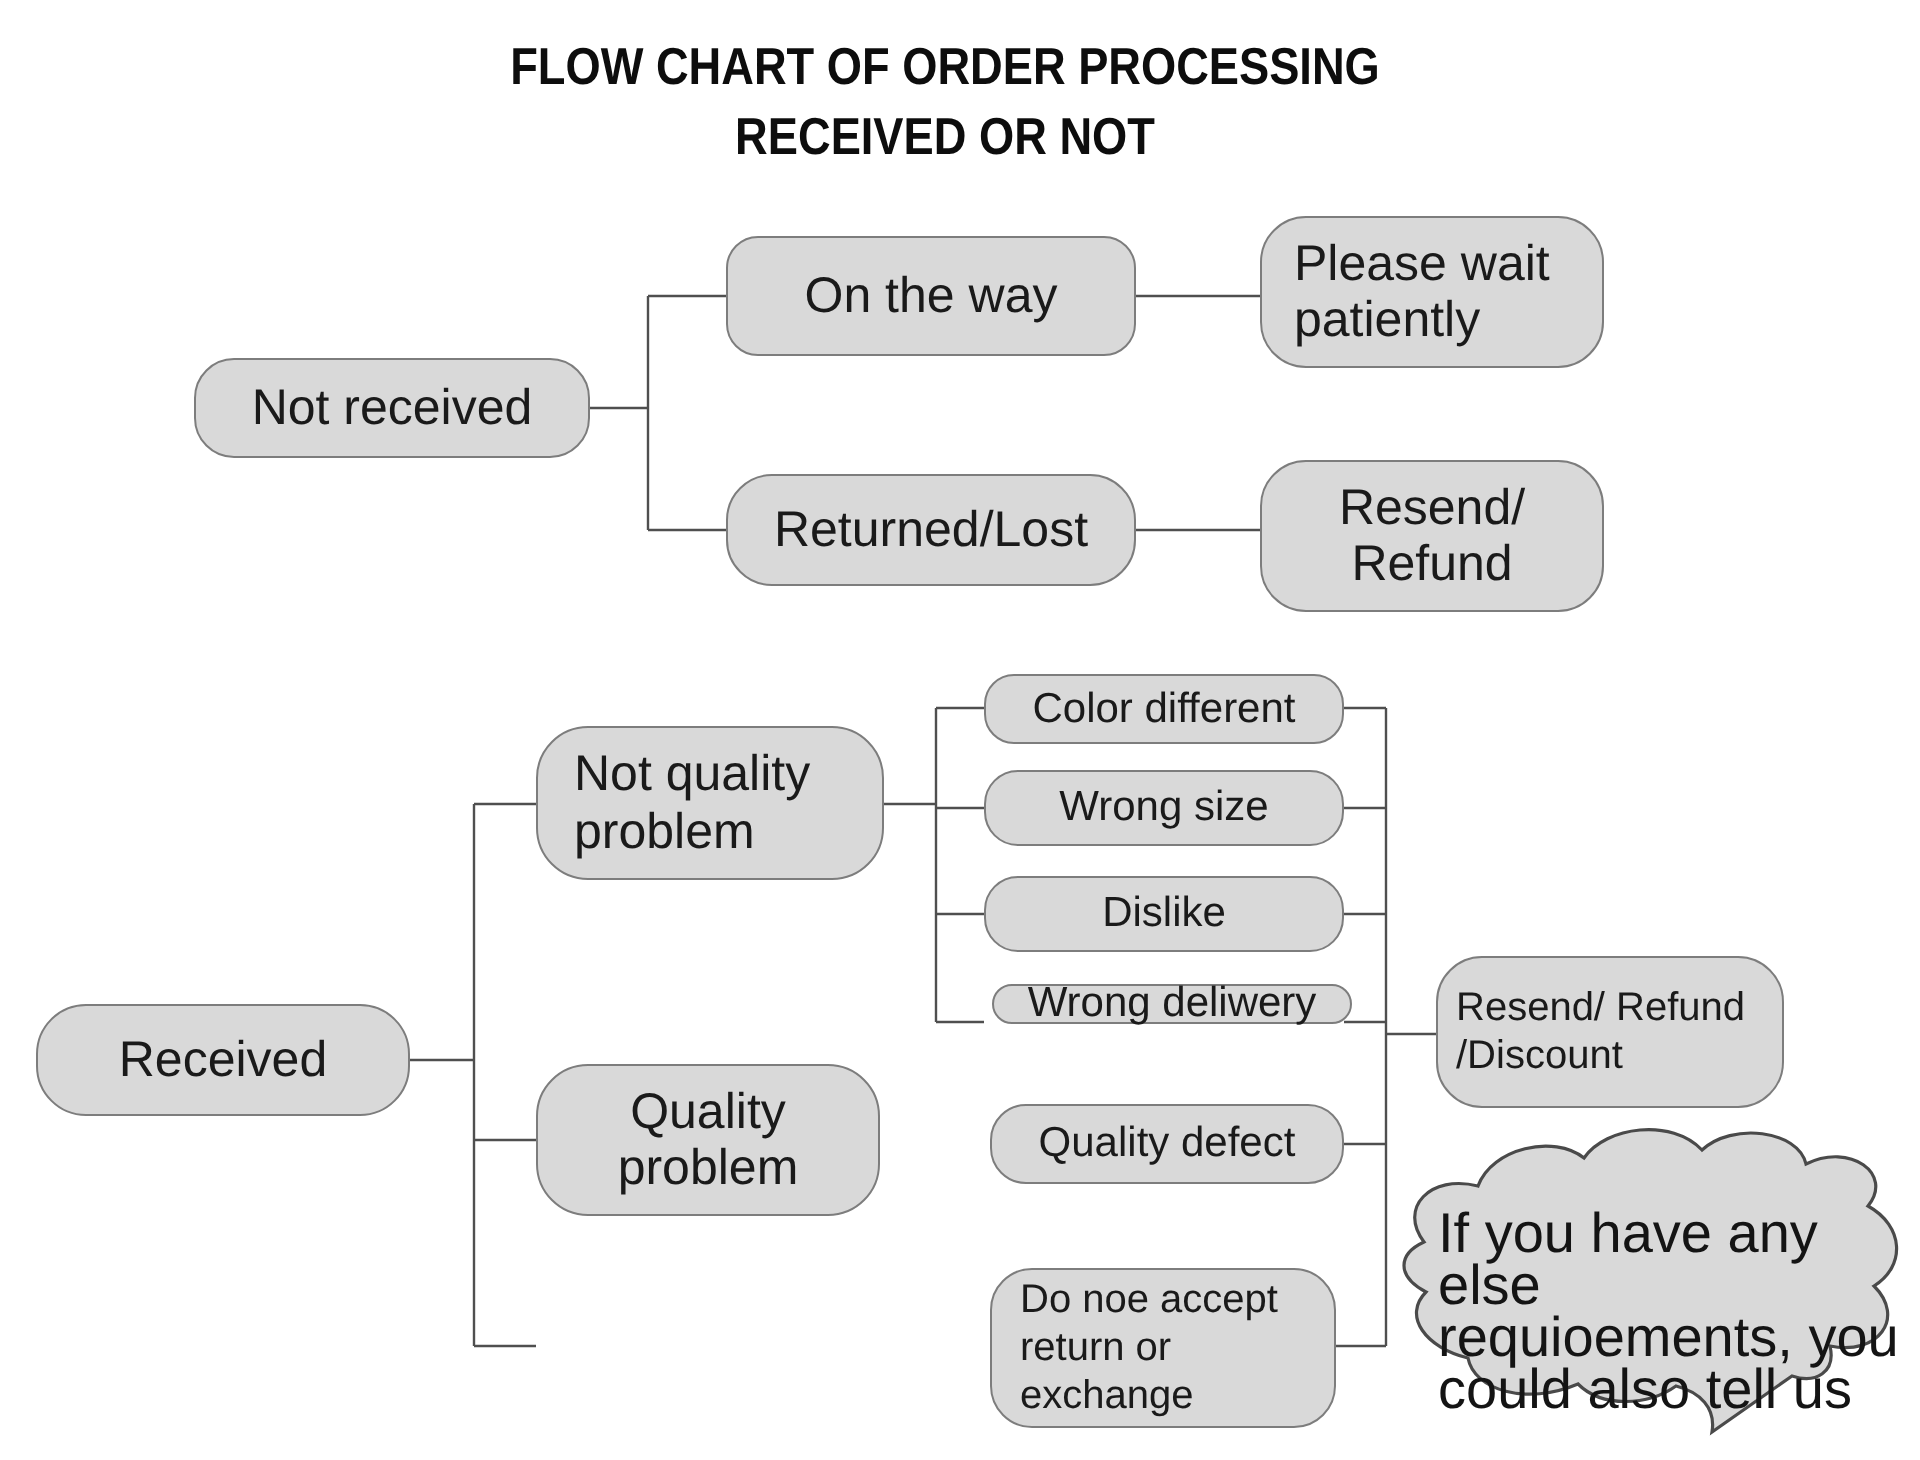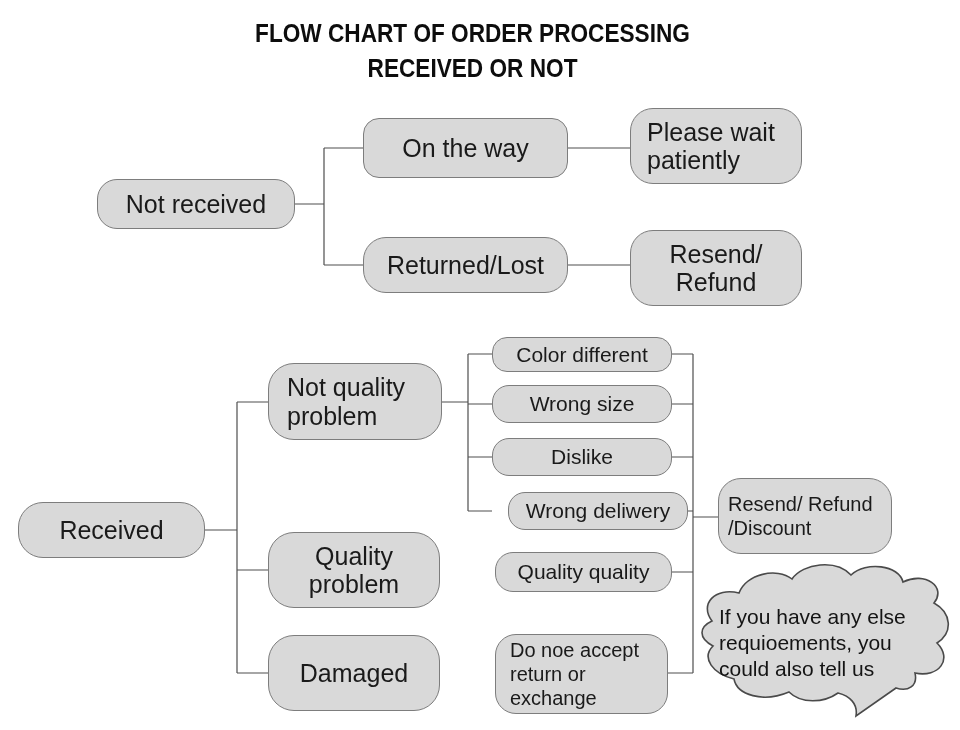--- a/index.html
+++ b/index.html
@@ -23,21 +23,21 @@
     display:flex;align-items:center;justify-content:center;
     text-align:center;line-height:1.14;
   }
   .node.left{justify-content:flex-start;text-align:left;}
   .lbl{white-space:pre-line;}
   .fs-big{font-size:25px;}
   .fs-mid{font-size:21px;}
   .fs-sm{font-size:20px;}
   .bubble-text{
     position:absolute;left:719px;top:604px;width:232px;
-    font-size:21px;line-height:26px;white-space:pre-line;color:#141414;
+    font-size:28px;line-height:26px;white-space:pre-line;color:#141414;
   }
 </style>
 </head>
 <body>
 
 <div id="stage">
 
   <div class="title">
     <div class="tline">FLOW CHART OF ORDER PROCESSING</div>
     <div class="tline">RECEIVED OR NOT</div>
@@ -93,38 +93,35 @@
     <span class="lbl">Received</span>
   </div>
   <div class="node left fs-big" style="left:268px;top:363px;width:174px;height:77px;border-radius:26px;padding-left:18px;">
     <span class="lbl">Not quality
 problem</span>
   </div>
   <div class="node fs-big" style="left:268px;top:532px;width:172px;height:76px;border-radius:26px;">
     <span class="lbl">Quality
 problem</span>
   </div>
-  <div class="node fs-big" style="left:268px;top:635px;width:172px;height:76px;border-radius:26px;">
-    <span class="lbl">Damaged</span>
-  </div>
 
   <div class="node fs-mid" style="left:492px;top:337px;width:180px;height:35px;border-radius:15px;">
     <span class="lbl">Color different</span>
   </div>
   <div class="node fs-mid" style="left:492px;top:385px;width:180px;height:38px;border-radius:17px;">
     <span class="lbl">Wrong size</span>
   </div>
   <div class="node fs-mid" style="left:492px;top:438px;width:180px;height:38px;border-radius:17px;">
     <span class="lbl">Dislike</span>
   </div>
-  <div class="node fs-mid" style="left:508px;top:492px;width:180px;height:38px;border-radius:17px;">
+  <div class="node fs-mid" style="left:496px;top:492px;width:180px;height:20px;border-radius:17px;">
     <span class="lbl">Wrong deliwery</span>
   </div>
   <div class="node fs-mid" style="left:495px;top:552px;width:177px;height:40px;border-radius:18px;">
-    <span class="lbl">Quality quality</span>
+    <span class="lbl">Quality defect</span>
   </div>
   <div class="node left fs-sm" style="left:495px;top:634px;width:173px;height:80px;border-radius:21px;padding-left:14px;line-height:1.2;">
     <span class="lbl">Do noe accept
 return or
 exchange</span>
   </div>
   <div class="node left fs-sm" style="left:718px;top:478px;width:174px;height:76px;border-radius:23px;padding-left:9px;line-height:1.2;">
     <span class="lbl">Resend/ Refund
 /Discount</span>
   </div>

